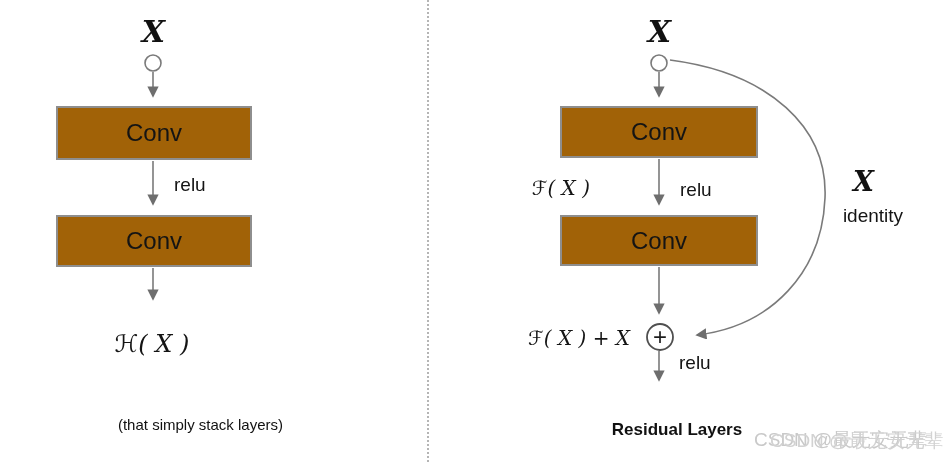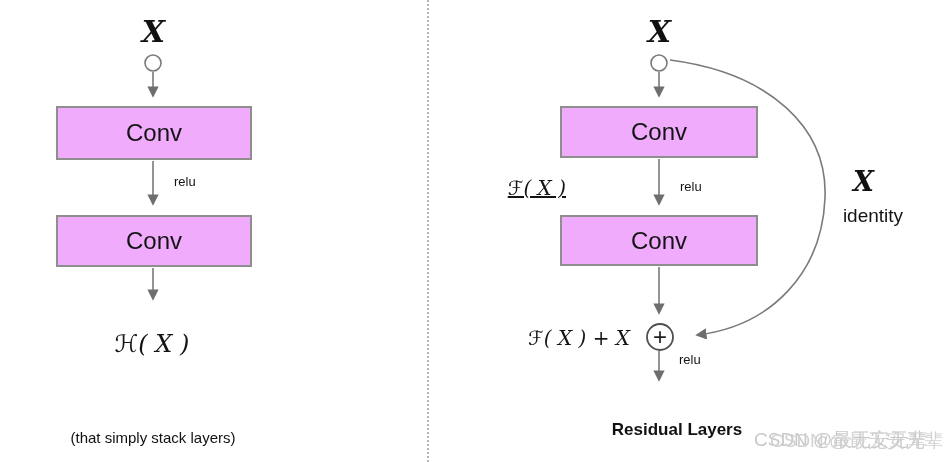--- a/index.html
+++ b/index.html
@@ -20,27 +20,27 @@
   .math{
     font-family:"DejaVu Serif","DejaVu Sans",serif;
     font-style:italic;
   }
   .x-label{
     font-size:30px;font-weight:700;
     width:80px;text-align:center;
     letter-spacing:-1px;
   }
   .conv-box{
-    background:#f0abfc;
+    background:#a16207;
     border:2px solid #8e8e8e;
     display:flex;align-items:center;justify-content:center;
     box-sizing:border-box;
   }
   .conv-box span{font-size:24px;color:#141414;}
-  .relu{font-size:13px;color:#141414;}
+  .relu{font-size:19px;color:#141414;}
   .math-label{font-size:24px;color:#141414;}
   .sum-label{font-size:20px;color:#141414;text-align:right;}
   .plus-glyph{
     width:28px;text-align:center;
     font-size:24px;font-weight:500;color:#1c1c1c;
     line-height:26px;
   }
   .identity-x{font-size:27px;font-weight:700;width:60px;text-align:center;letter-spacing:-1px;}
   .identity-word{font-size:19px;color:#141414;width:100px;text-align:center;}
   .panel-title{font-size:17px;font-weight:700;text-align:center;width:260px;}
@@ -94,29 +94,29 @@
 
   <div class="abs relu" style="left:174px;top:174px;">relu</div>
 
   <div class="abs conv-box" style="left:56px;top:215px;width:196px;height:52px;">
     <span>Conv</span>
   </div>
 
   <div class="abs math math-label" style="left:92px;top:330px;width:120px;text-align:center;">ℋ( X )</div>
 
 
-  <div class="abs panel-subtitle" style="left:23px;top:429px;">(that simply stack layers)</div>
+  <div class="abs panel-subtitle" style="left:23px;top:416px;text-align:right;">(that simply stack layers)</div>
 
   <div class="abs math x-label" style="left:619px;top:14px;">X</div>
 
   <div class="abs conv-box" style="left:560px;top:106px;width:198px;height:52px;">
     <span>Conv</span>
   </div>
 
-  <div class="abs math sum-label" style="left:476px;top:176px;width:90px;text-decoration:underline;">ℱ( X )</div>
+  <div class="abs math sum-label" style="left:500px;top:176px;width:90px;">ℱ( X )</div>
 
   <div class="abs relu" style="left:680px;top:179px;">relu</div>
 
   <div class="abs conv-box" style="left:560px;top:215px;width:198px;height:51px;">
     <span>Conv</span>
   </div>
 
   <div class="abs math sum-label" style="left:490px;top:326px;width:140px;">ℱ( X ) + X</div>
 
   <div class="abs plus-glyph" style="left:646px;top:324px;">+</div>

